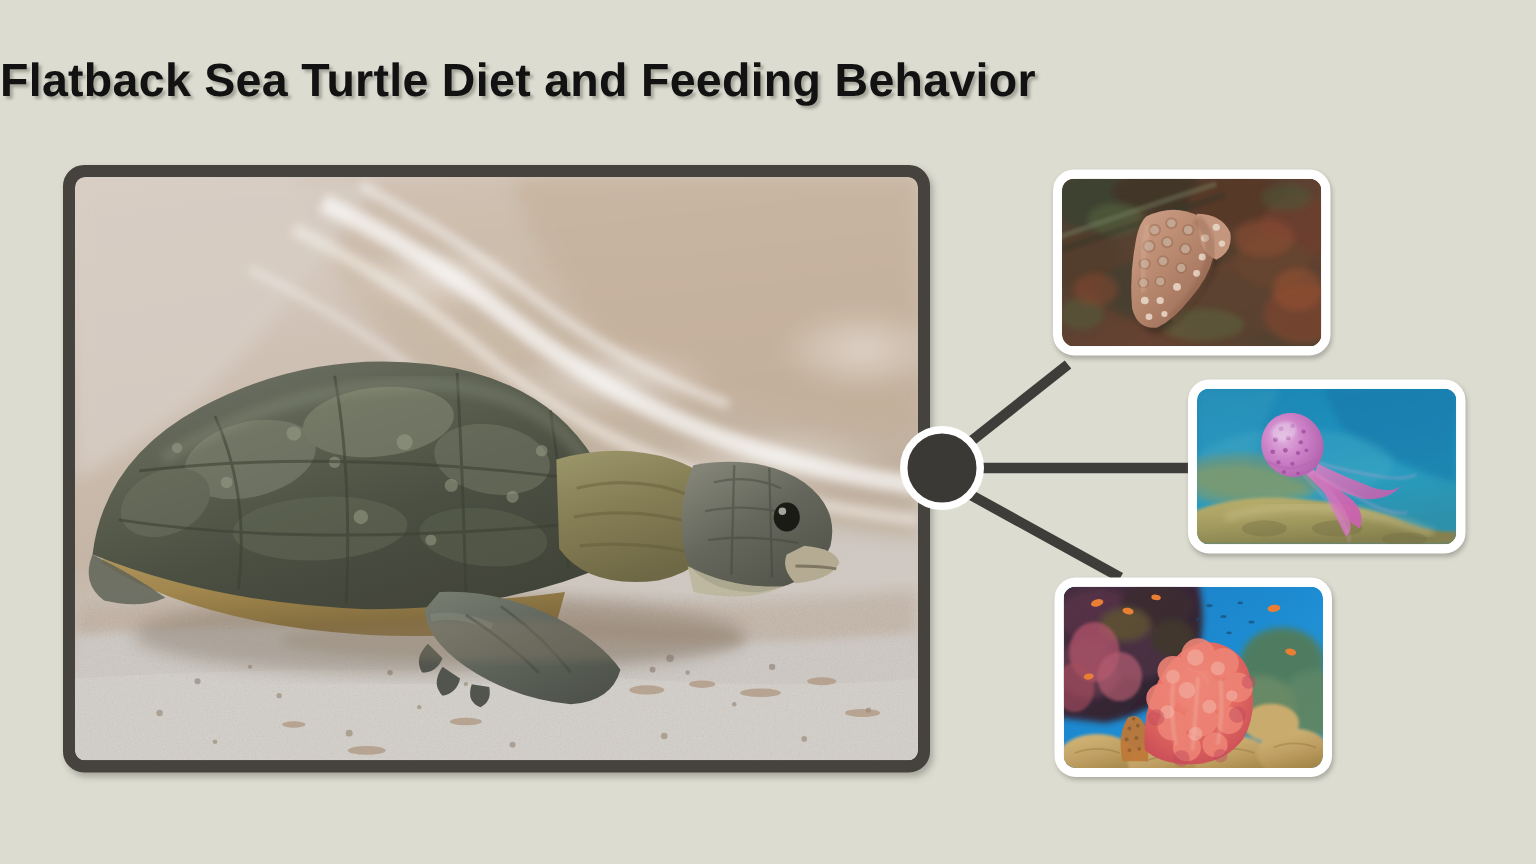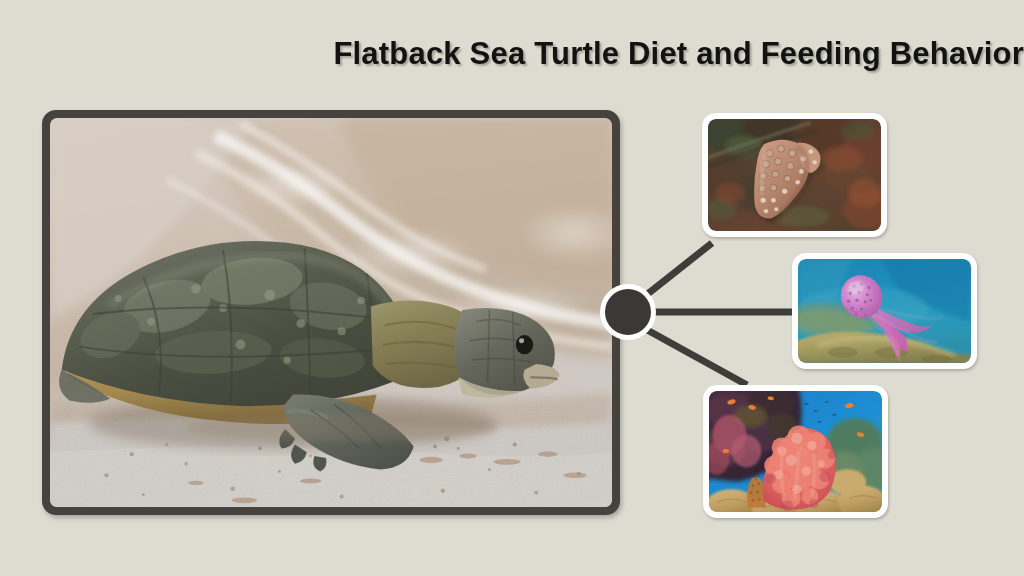--- a/index.html
+++ b/index.html
@@ -17,21 +17,21 @@
     background: #dcdcd1;
     overflow: hidden;
   }
 
   
   #title {
     position: absolute;
     left: 0;
     top: 36px;
     width: 1024px;
-    text-align: right;
+    text-align: left;
     font-size: 31px;
     font-weight: bold;
     color: #121212;
     letter-spacing: 0.2px;
     text-shadow: 2px 2px 2px rgba(120,120,110,0.55);
     white-space: nowrap;
   }
 
   
   #lines {

